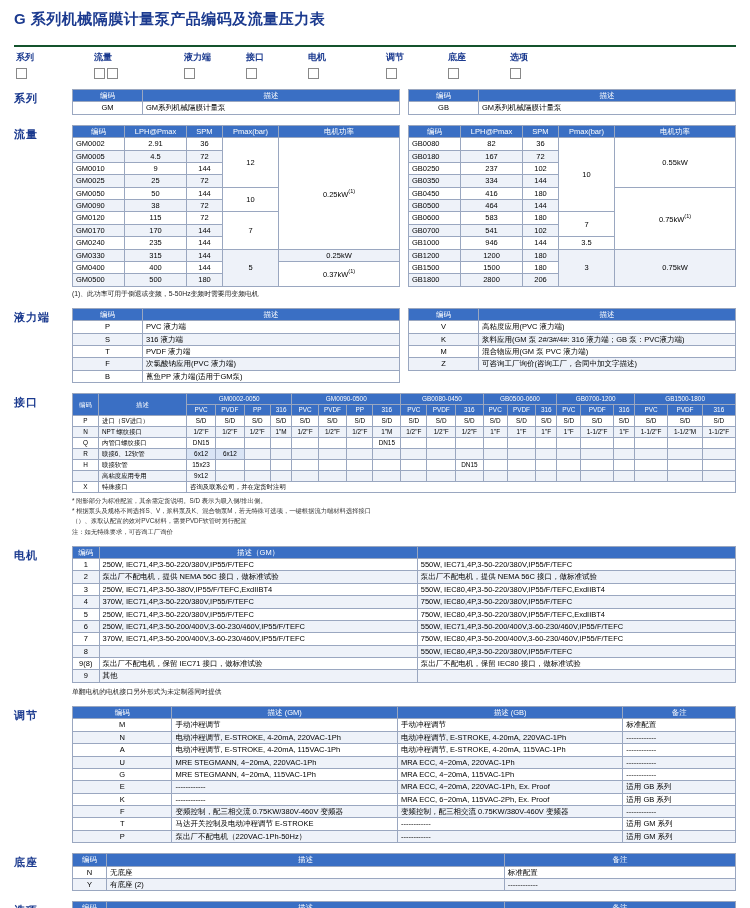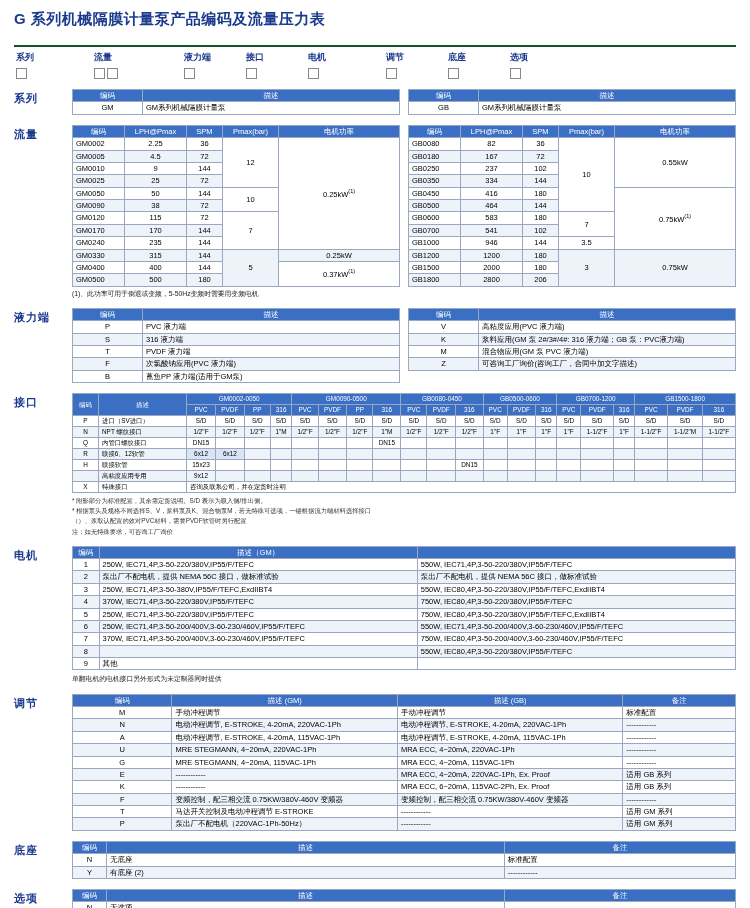--- a/index.html
+++ b/index.html
@@ -152,21 +152,21 @@
                 <th style="width: 52px;">编码</th>
                 <th style="width: 62px;">LPH@Pmax</th>
                 <th style="width: 36px;">SPM</th>
                 <th style="width: 56px;">Pmax(bar)</th>
                 <th>电机功率</th>
               </tr>
             </thead>
             <tbody>
               <tr>
                 <td class="l">GM0002</td>
-                <td class="c">2.25</td>
+                <td class="c">2.91</td>
                 <td class="c">36</td>
                 <td rowspan="4" class="c">12</td>
                 <td rowspan="9" class="c">0.25kW<sup>(1)</sup></td>
               </tr>
               <tr>
                 <td class="l">GM0005</td>
                 <td class="c">4.5</td>
                 <td class="c">72</td>
               </tr>
               <tr>
@@ -292,21 +292,21 @@
               </tr>
               <tr>
                 <td class="l">GB1200</td>
                 <td class="c">1200</td>
                 <td class="c">180</td>
                 <td rowspan="3" class="c">3</td>
                 <td rowspan="3" class="c">0.75kW</td>
               </tr>
               <tr>
                 <td class="l">GB1500</td>
-                <td class="c">2000</td>
+                <td class="c">1500</td>
                 <td class="c">180</td>
               </tr>
               <tr>
                 <td class="l">GB1800</td>
                 <td class="c">2800</td>
                 <td class="c">206</td>
               </tr>
             </tbody>
           </table>
       </div>
@@ -624,20 +624,25 @@
               <td class="c">7</td>
               <td class="l">370W, IEC71,4P,3-50-200/400V,3-60-230/460V,IP55/F/TEFC</td>
               <td class="l">750W, IEC80,4P,3-50-200/400V,3-60-230/460V,IP55/F/TEFC</td>
             </tr>
             <tr>
               <td class="c">8</td>
               <td class="l"></td>
               <td class="l">550W, IEC80,4P,3-50-220/380V,IP55/F/TEFC</td>
             </tr>
             <tr>
+              <td class="c">9(8)</td>
+              <td class="l">泵出厂不配电机，保留 IEC71 接口，做标准试验</td>
+              <td class="l">泵出厂不配电机，保留 IEC80 接口，做标准试验</td>
+            </tr>
+            <tr>
               <td class="c">9</td>
               <td class="l">其他</td>
               <td class="l"></td>
             </tr>
           </tbody>
         </table>
       <div class="note">单翻电机的电机接口另外形式为未定制器同时提供</div>
     </div>
   </div>
 

